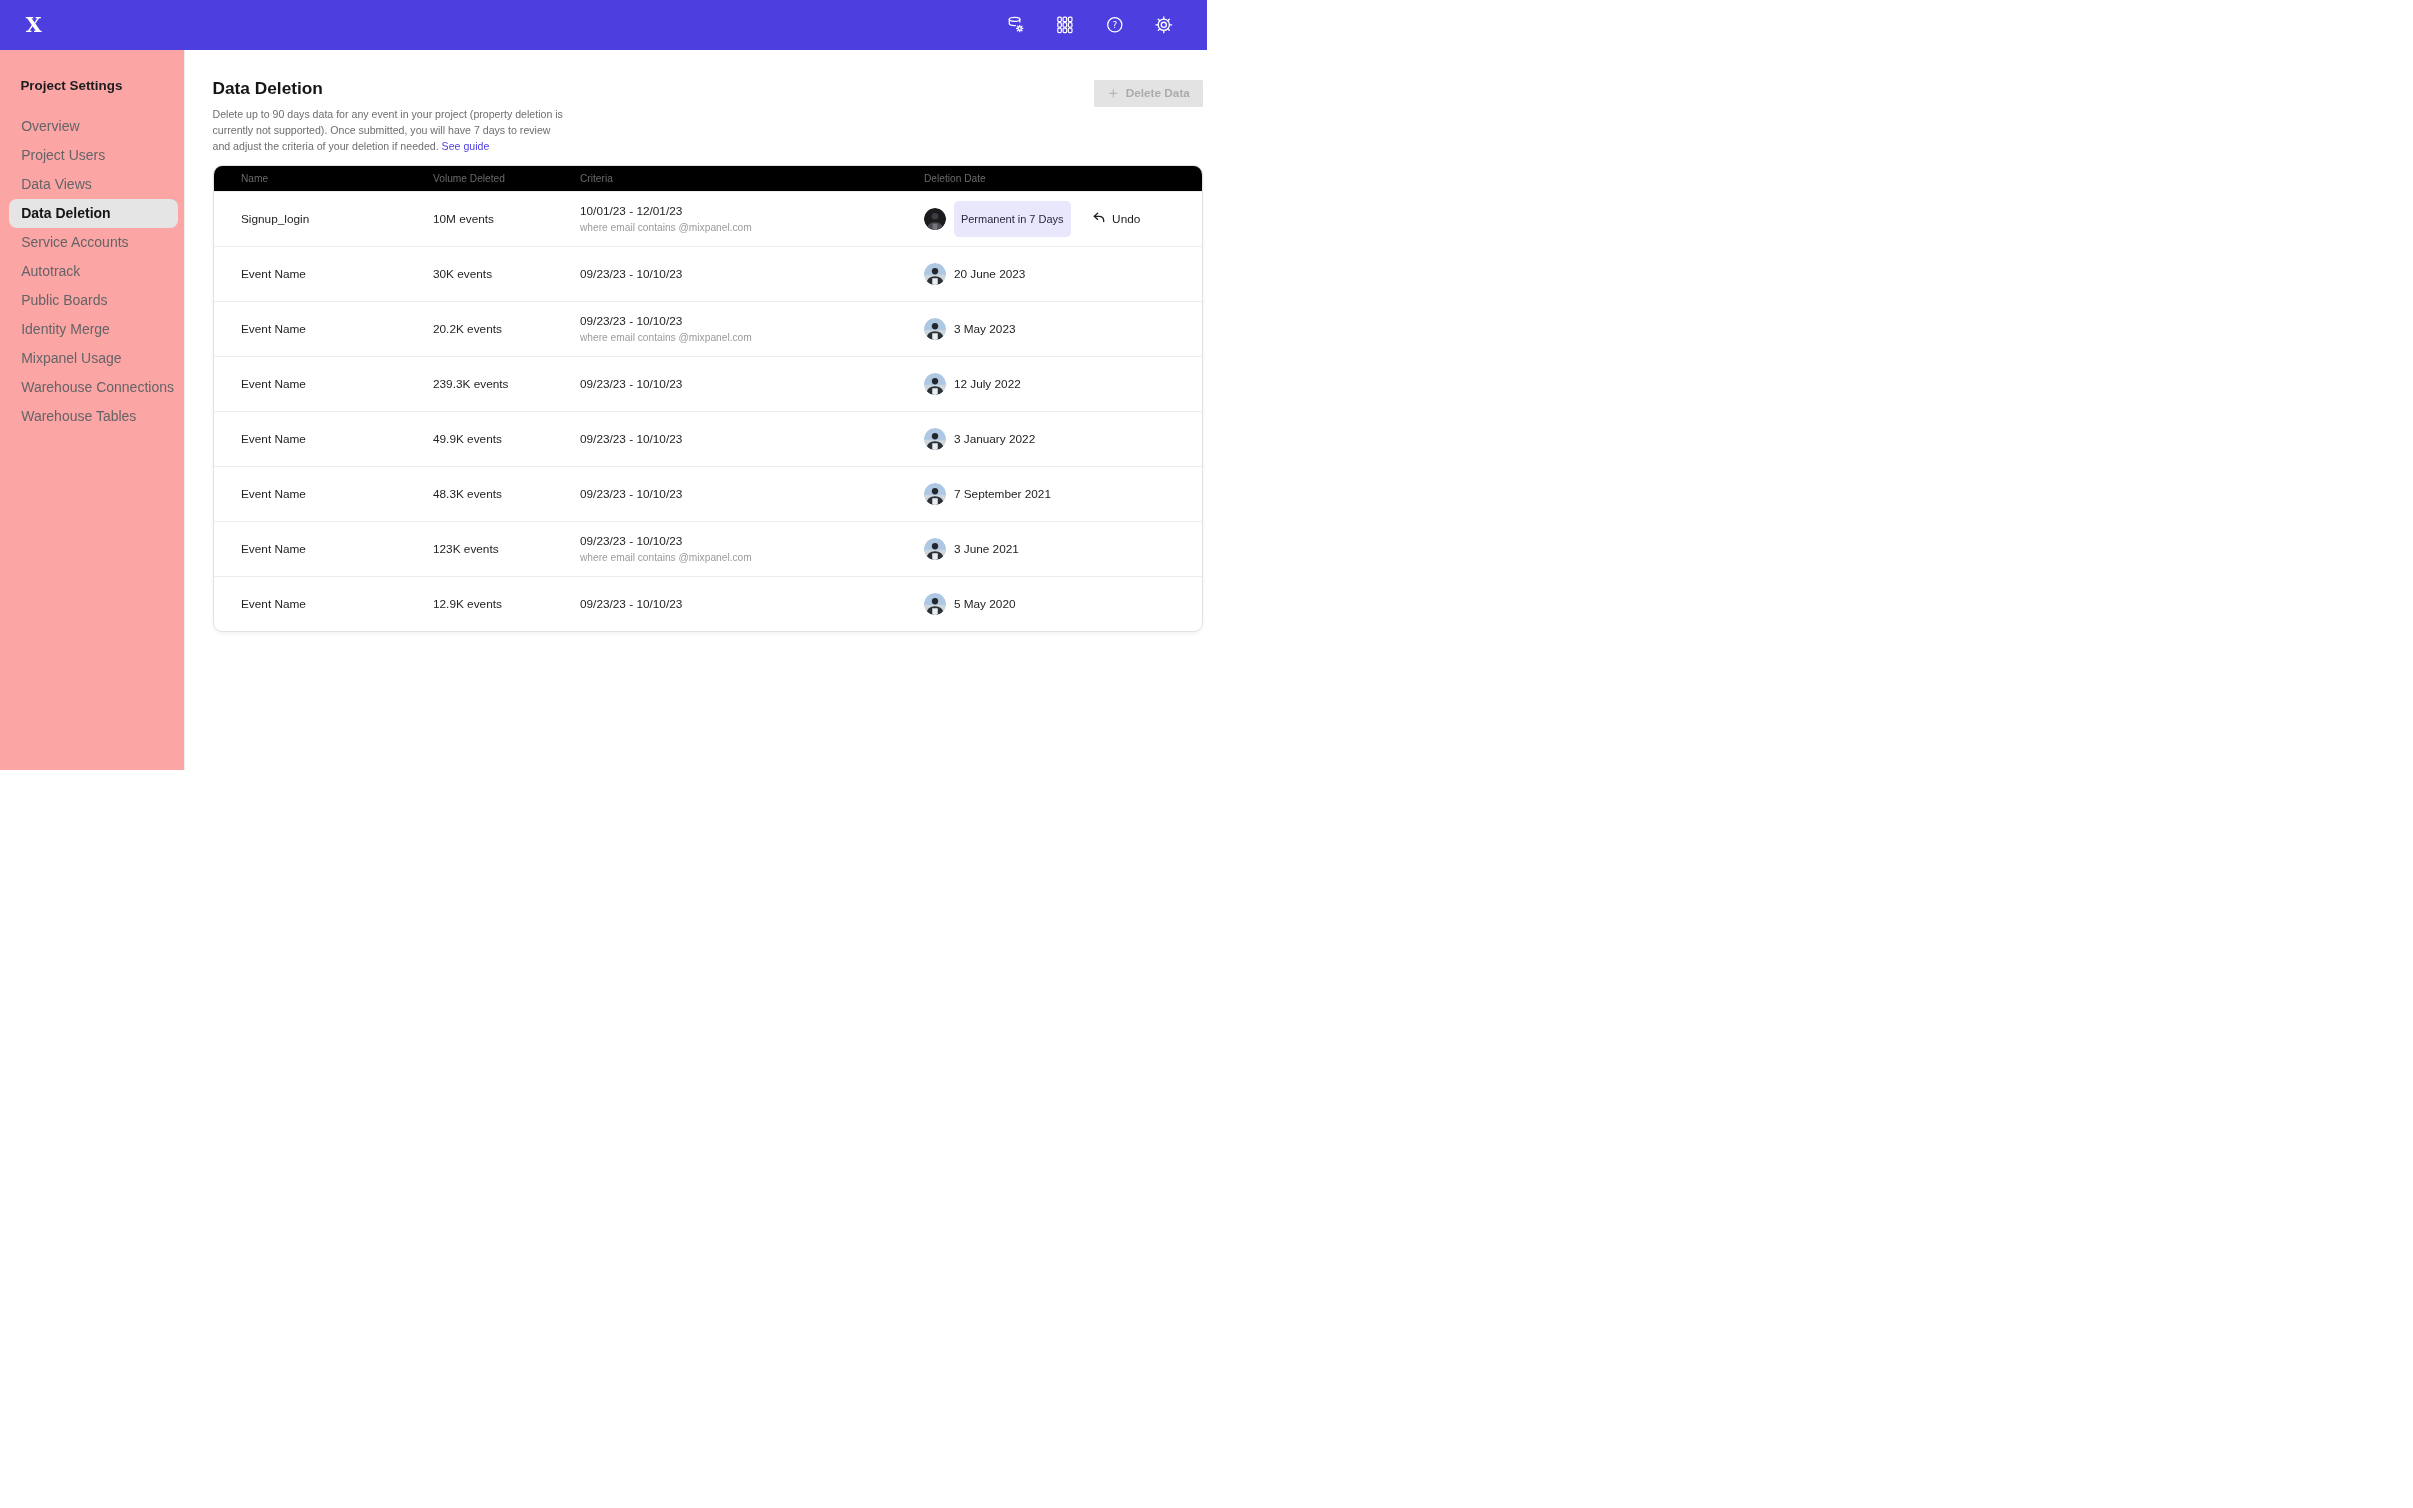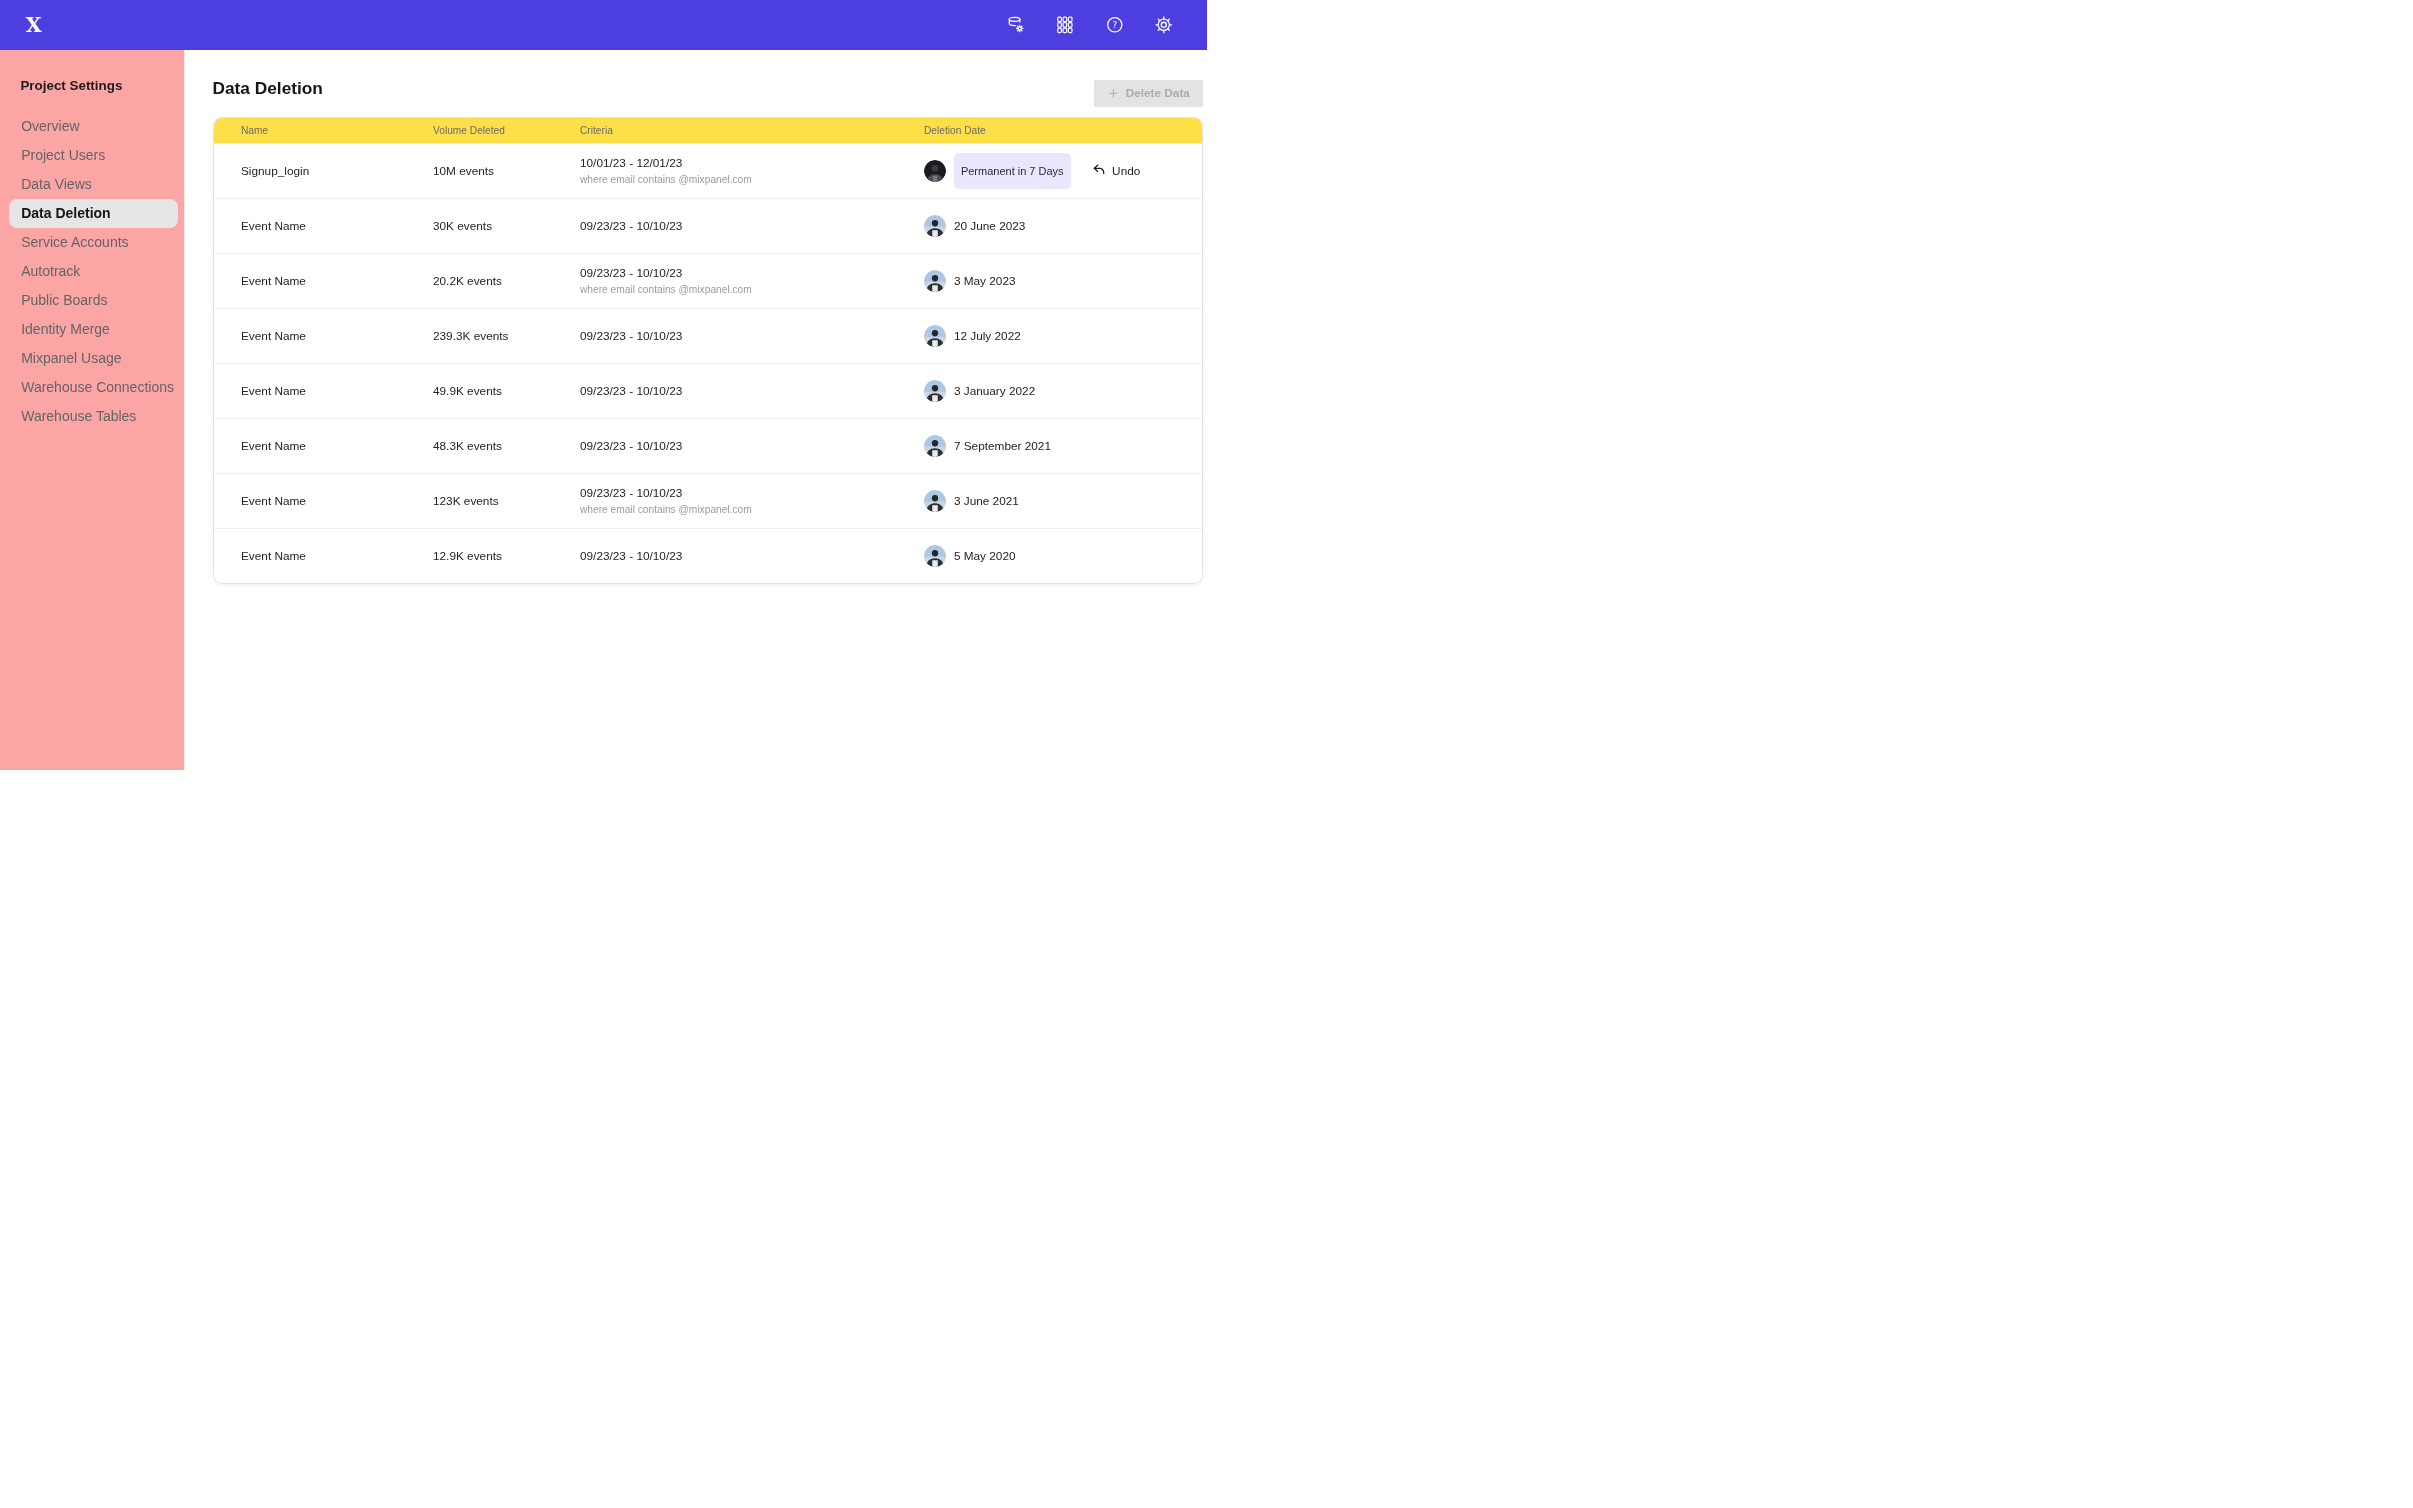--- a/index.html
+++ b/index.html
@@ -57,21 +57,21 @@
     width:990px; background:#fff;
     border:0.8px solid #E2E2E2; border-radius:9.4px;
     box-shadow:0 1.6px 3.9px rgba(0,0,0,0.05);
     overflow:hidden;
   }
   .results-bar { height:32px; display:flex; align-items:center; padding-left:21px; font-size:10.2px; color:#4f4f51; }
   .thead, .trow {
     display:grid; grid-template-columns:192px 147px 344px 1fr;
     align-items:center; padding-left:27.5px;
   }
-  .thead { height:25px; background:#fde047; font-size:10.2px; color:#6a6a6c; }
+  .thead { height:25px; background:#000000; font-size:10.2px; color:#6a6a6c; }
   .trow { min-height:55px; border-top:0.8px solid #EDEDED; font-size:11.8px; color:#242426; background:#fff; }
   .crit-sub { font-size:10.2px; color:#9B9B9D; margin-top:3.9px; }
   .del-cell { display:flex; align-items:center; gap:7.9px; }
   .avatar { width:22px; height:22px; flex:0 0 22px; border-radius:50%; overflow:hidden; }
   .avatar svg { display:block; width:22px; height:22px; }
   .badge { background:#E9E7FB; color:#2a2742; padding:12px 7px; border-radius:4.7px; font-size:11px; white-space:nowrap; }
   .undo-btn { display:flex; align-items:center; gap:5.5px; margin-left:21px; font-size:11.8px; color:#1d1d1f; cursor:pointer; }
   .undo-btn svg { width:15px; height:15px; }
 </style>
 </head>
@@ -170,20 +170,21 @@
   <div class="side-item">
           <span class="side-item-label">Warehouse Tables</span>
         </div>
 </div>
   </nav>
 
   <main class="main">
     <div class="page-header">
       <div>
         <h1 class="page-title">Data Deletion</h1>
+        <div class="page-desc"><span>Delete up to 90 days data for any event in your project (property deletion is currently not supported). Once submitted, you will have 7 days to review and adjust the criteria of your deletion if needed. </span><a class="guide-link">See guide</a></div>
       </div>
       <button class="delete-btn" disabled="">
         <svg viewBox="0 0 24 24" fill="none" stroke="#ACACAC" stroke-width="1.8" stroke-linecap="round">
             <path d="M12 5v14M5 12h14"></path>
           </svg>
         <span>Delete Data</span>
       </button>
     </div>
 
     <section class="card">

